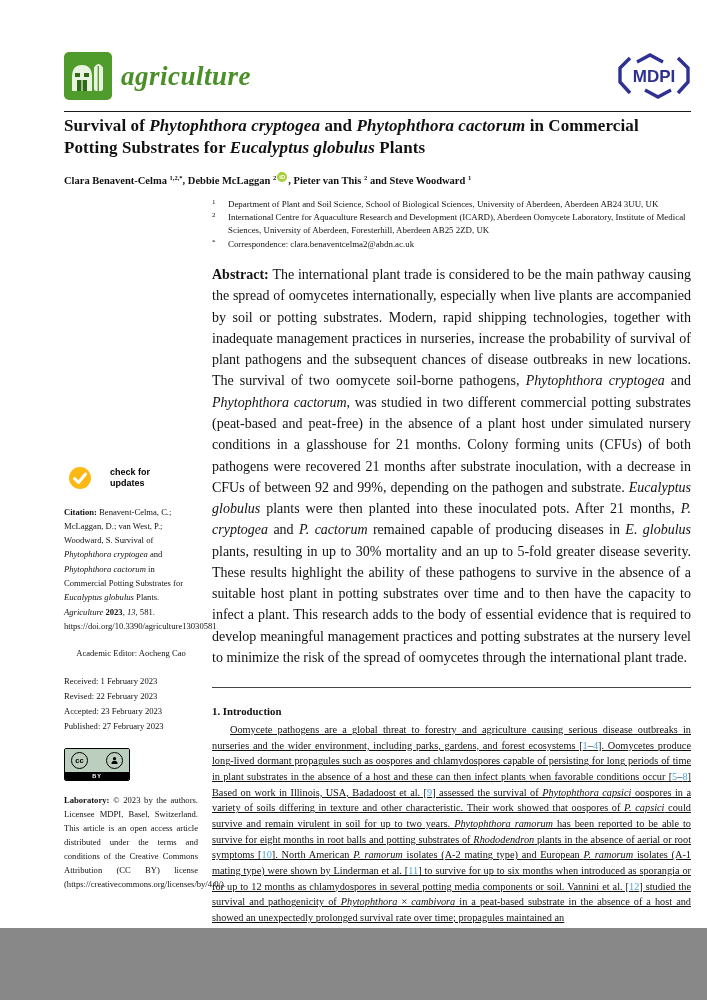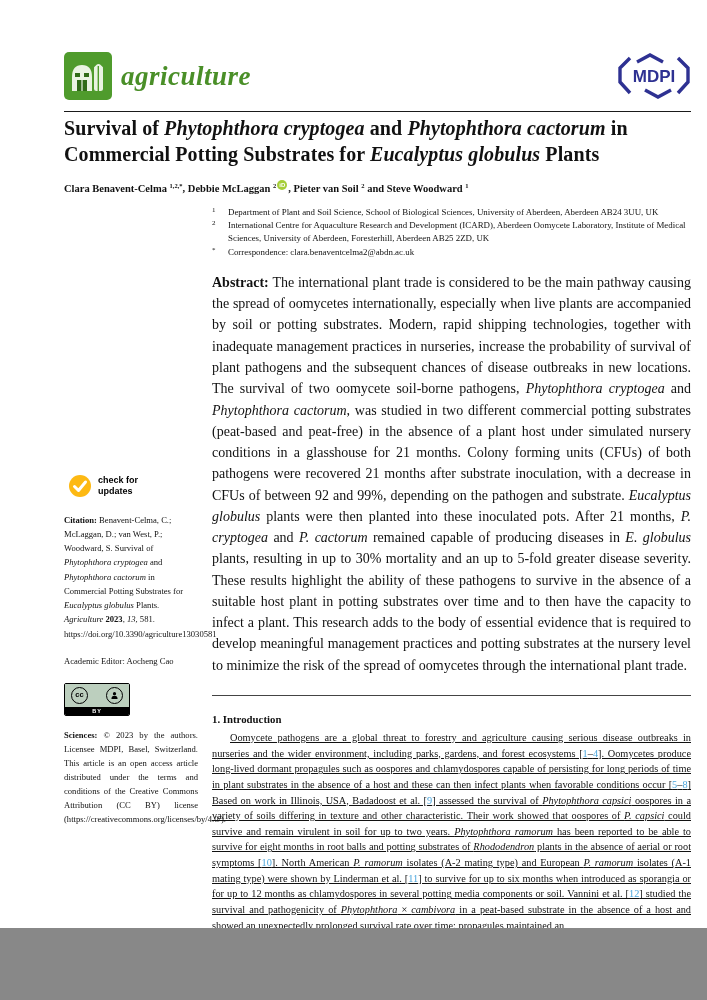--- a/index.html
+++ b/index.html
@@ -9,34 +9,34 @@
   }
   
   .header{display:flex;justify-content:space-between;align-items:center;margin:50px 40px 0;height:52px;}
   .brand{display:flex;align-items:center;gap:9px;}
   .brand-icon{width:48px;height:48px;display:block;}
   .journal-name{font-style:italic;font-weight:700;font-size:27px;color:#4a8f28;letter-spacing:.5px;}
   .mdpi-logo{width:74px;height:46px;display:block;}
   .rule{border:none;border-top:1.2px solid #1a1a1a;margin:9px 40px 0;}
   
   .article-type{margin:9px 40px 0;font-style:italic;font-size:10.5px;}
-  .paper-title{margin:3px 40px 0;font-size:20px;font-weight:700;line-height:1.3;letter-spacing:.1px;}
+  .paper-title{margin:3px 40px 0;font-size:17px;font-weight:700;line-height:1.3;letter-spacing:.1px;}
   .authors{margin:13px 40px 0;font-size:10.5px;font-weight:700;}
   .orcid{display:inline-block;width:10px;height:10px;border-radius:50%;background:#a6ce39;color:#fff;
          font-family:"Liberation Sans",sans-serif;font-size:6px;font-weight:700;text-align:center;
          line-height:10px;vertical-align:super;margin:0 1px;}
   
   .columns{display:flex;margin:12px 40px 0;align-items:flex-start;}
   .sidebar{width:148px;flex:none;box-sizing:border-box;padding:268px 14px 0 0;font-size:8.6px;line-height:1.66;}
   .maincol{flex:1;min-width:0;}
   
-  .upd-badge{display:flex;align-items:center;gap:6px;margin-left:4px;cursor:pointer;}
+  .upd-badge{display:flex;align-items:center;gap:18px;margin-left:4px;cursor:pointer;}
   .upd-text{font-family:"Liberation Sans",sans-serif;font-weight:700;font-size:9px;line-height:1.15;color:#000;}
   .citation{margin:15px 0 0;text-align:left;}
-  .editor{margin:13px 0 0;}
+  .editor{margin:13px 0 0;text-align:center;}
   .dates{margin:14px 0 0;line-height:1.72;}
   .ccbadge{margin:15px 0 0;width:64px;border:1px solid #000;border-radius:2px;overflow:hidden;cursor:pointer;}
   .cc-top{background:#bccfbe;display:flex;justify-content:center;align-items:center;gap:18px;padding:3px 0;}
   .cc-circle{width:15px;height:15px;border:1.4px solid #000;border-radius:50%;background:transparent;
              display:flex;align-items:center;justify-content:center;font-family:"Liberation Sans",sans-serif;
              font-weight:700;font-size:7.5px;color:#000;}
   .cc-bottom{background:#000;color:#fff;text-align:center;font-family:"Liberation Sans",sans-serif;
              font-size:5.5px;font-weight:700;letter-spacing:1px;line-height:8px;}
   .copyright{margin:13px 0 0;text-align:justify;line-height:1.62;}
   
@@ -82,21 +82,21 @@
       <polyline points="61,5 71,15 71,29 61,40" fill="none" stroke="#2e3192" stroke-width="3.4"></polyline>
       <polyline points="20,9 33,2 46,9" fill="none" stroke="#2e3192" stroke-width="3.4"></polyline>
       <polyline points="28,37 41,44 54,37" fill="none" stroke="#2e3192" stroke-width="3.4"></polyline>
       <text x="37" y="29" text-anchor="middle" font-family="Liberation Sans, sans-serif" font-size="17" font-weight="bold" fill="#2e3192">MDPI</text>
     </svg>
   </div>
   <hr class="rule">
 
   <h1 class="paper-title"><span class="sg-n">Survival of </span><span class="sg-i">Phytophthora cryptogea</span><span class="sg-n"> and </span><span class="sg-i">Phytophthora cactorum</span><span class="sg-n"> in Commercial Potting Substrates for </span><span class="sg-i">Eucalyptus globulus</span><span class="sg-n"> Plants</span></h1>
   <div class="authors">
-    <span><span class="sg-n">Clara Benavent-Celma </span><span class="sg-s">1,2,*</span><span class="sg-n">, Debbie McLaggan </span><span class="sg-s">2</span></span><span class="orcid">iD</span><span><span class="sg-n">, Pieter van Soil </span><span class="sg-s">2</span><span class="sg-n"> and Steve Woodward </span><span class="sg-s">1</span></span>
+    <span><span class="sg-n">Clara Benavent-Celma </span><span class="sg-s">1,2,*</span><span class="sg-n">, Debbie McLaggan </span><span class="sg-s">2</span></span><span class="orcid">iD</span><span><span class="sg-n">, Pieter van This </span><span class="sg-s">2</span><span class="sg-n"> and Steve Woodward </span><span class="sg-s">1</span></span>
   </div>
 
   <div class="columns">
 
     <aside class="sidebar">
 
       <div class="upd-badge">
         <svg width="24" height="24" viewBox="0 0 24 24">
           <circle cx="12" cy="12" r="11" fill="#fdb913"></circle>
           <path d="M6.5 12.5 L10.5 16.5 L17.5 8" fill="none" stroke="#fff" stroke-width="3" stroke-linecap="round" stroke-linejoin="round"></path>
@@ -104,35 +104,41 @@
         <span class="upd-text">
           <span>check for</span><br>
           <span>updates</span>
         </span>
       </div>
 
       <p class="citation"><span class="sg-b">Citation: </span><span class="sg-n">Benavent-Celma, C.; McLaggan, D.; van West, P.; Woodward, S. Survival of </span><span class="sg-i">Phytophthora cryptogea</span><span class="sg-n"> and </span><span class="sg-i">Phytophthora cactorum</span><span class="sg-n"> in Commercial Potting Substrates for </span><span class="sg-i">Eucalyptus globulus</span><span class="sg-n"> Plants. </span><span class="sg-i">Agriculture </span><span class="sg-b">2023</span><span class="sg-n">, </span><span class="sg-i">13</span><span class="sg-n">, 581. https://doi.org/10.3390/agriculture13030581</span></p>
 
       <p class="editor">Academic Editor: Aocheng Cao</p>
 
+      <div class="dates">
+        <div>Received: 1 February 2023</div>
+        <div>Revised: 22 February 2023</div>
+        <div>Accepted: 23 February 2023</div>
+        <div>Published: 27 February 2023</div>
+      </div>
 
       <div class="ccbadge">
         <div class="cc-top">
           <span class="cc-circle">cc</span>
           <span class="cc-circle">
             <svg width="9" height="9" viewBox="0 0 10 10">
               <circle cx="5" cy="3" r="1.8" fill="#000"></circle>
               <path d="M1.6 9 Q1.6 5.4 5 5.4 Q8.4 5.4 8.4 9 Z" fill="#000"></path>
             </svg>
           </span>
         </div>
         <div class="cc-bottom">BY</div>
       </div>
 
-      <p class="copyright"><span class="sg-b">Sciences: </span><span class="sg-n">© 2023 by the authors. Licensee MDPI, Basel, Switzerland. This article is an open access article distributed under the terms and conditions of the Creative Commons Attribution (CC BY) license (https://creativecommons.org/licenses/by/4.0/).</span></p>
+      <p class="copyright"><span class="sg-b">Laboratory: </span><span class="sg-n">© 2023 by the authors. Licensee MDPI, Basel, Switzerland. This article is an open access article distributed under the terms and conditions of the Creative Commons Attribution (CC BY) license (https://creativecommons.org/licenses/by/4.0/).</span></p>
     </aside>
 
     <main class="maincol">
 
       <div class="affiliations">
         <div class="aff-row">
           <span class="aff-marker">1</span>
           <span class="aff-text">Department of Plant and Soil Science, School of Biological Sciences, University of Aberdeen, Aberdeen AB24 3UU, UK</span>
         </div>
         <div class="aff-row">

